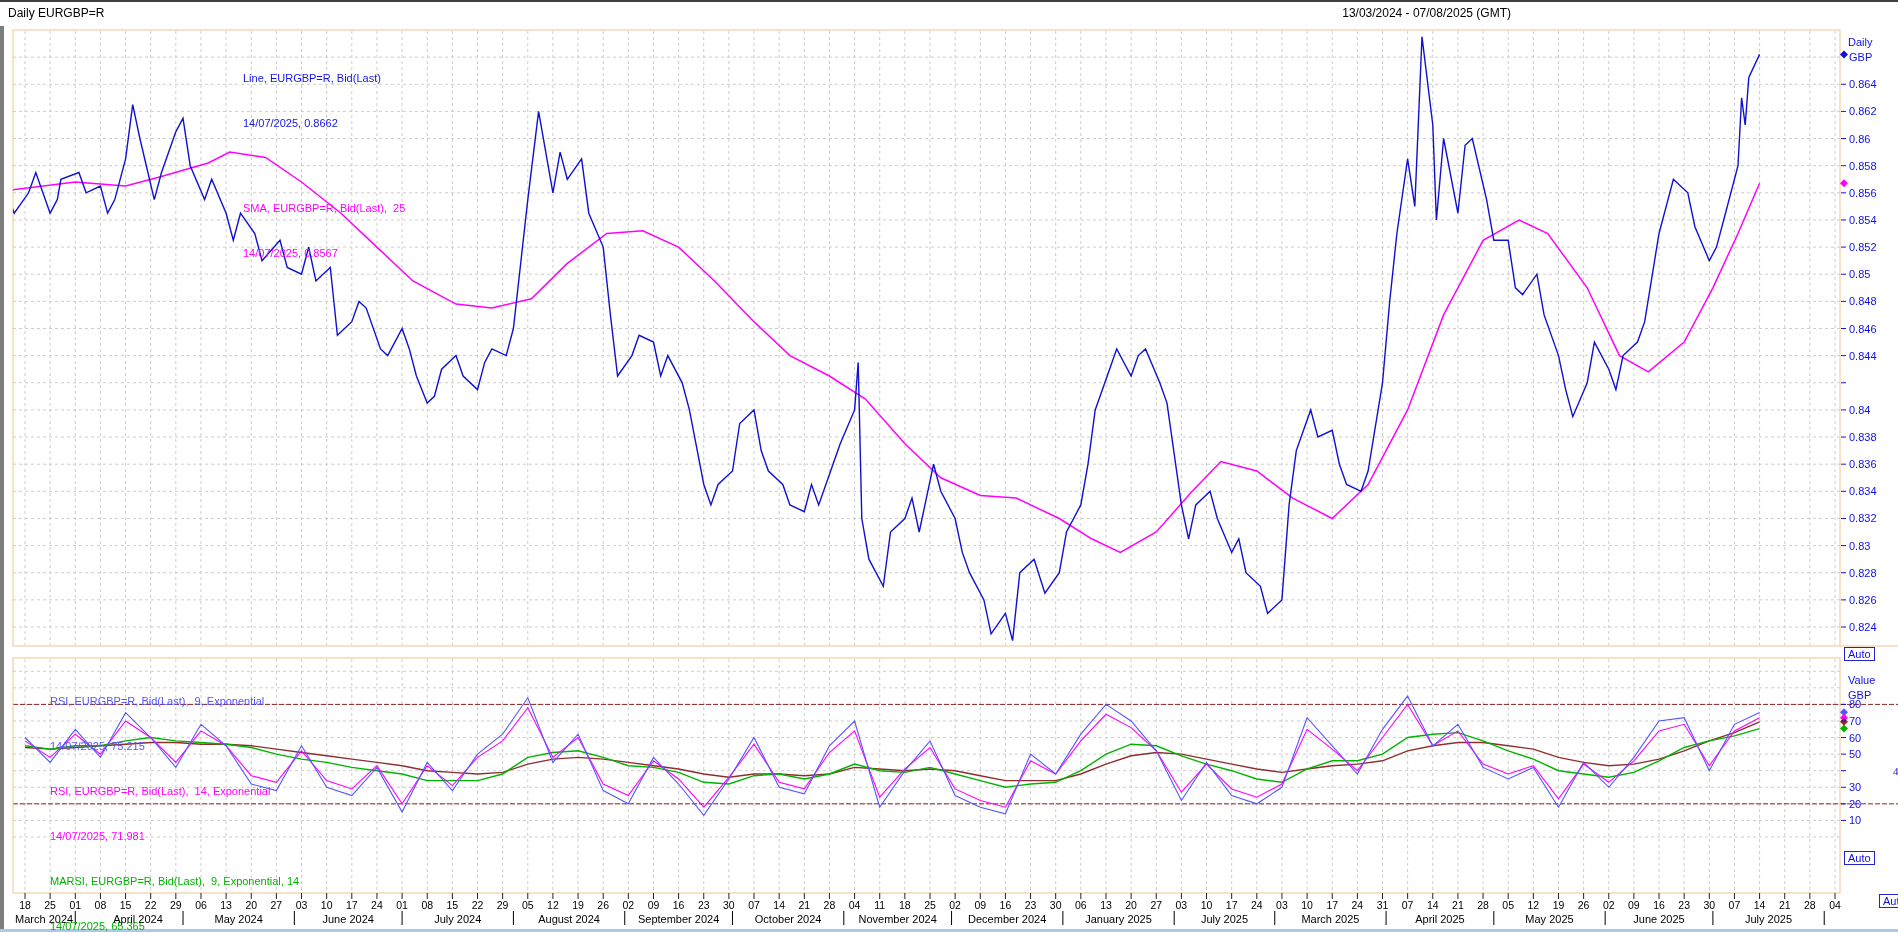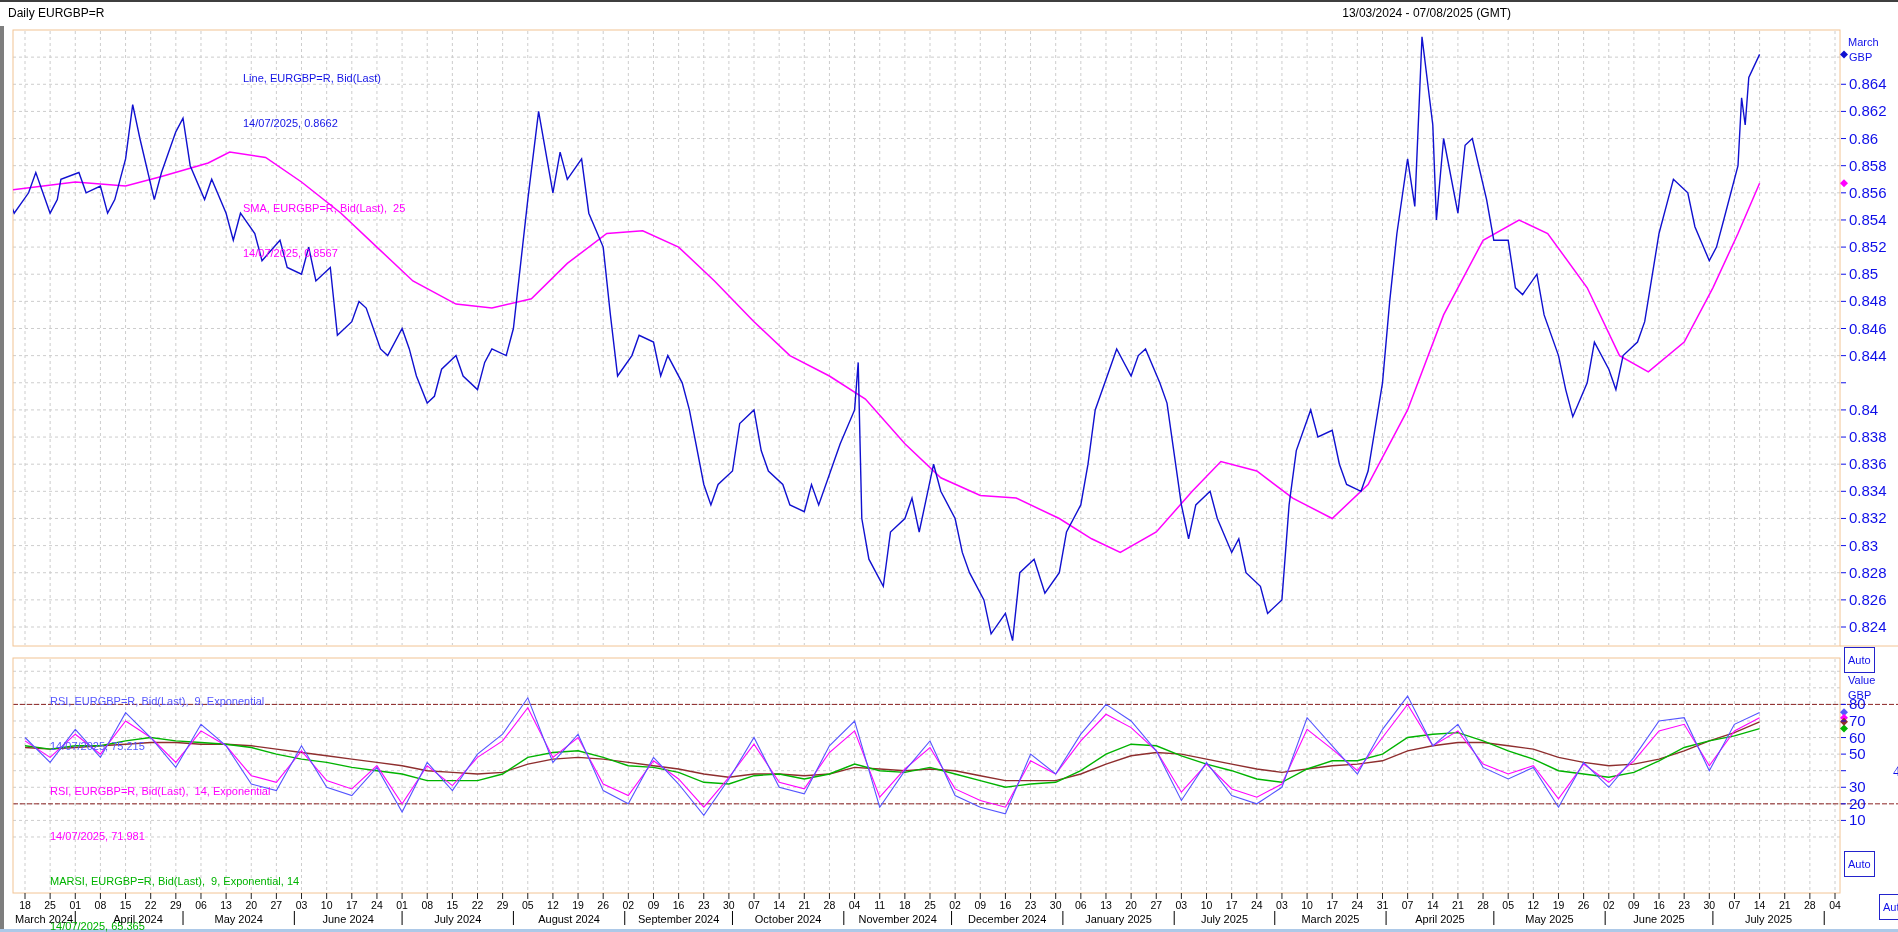--- a/index.html
+++ b/index.html
@@ -10,26 +10,26 @@
   }
   #topedge{position:absolute;left:0;top:0;width:1898px;height:2px;background:#3f3f3f;}
   #leftstrip{position:absolute;left:0;top:24px;width:4px;height:905px;background:#7e7e7e;}
   #bottomstrip{position:absolute;left:0;top:929px;width:1898px;height:3px;background:#adc9e8;}
   #titlebar{position:absolute;left:0;top:2px;width:1516px;height:24px;background:#ffffff;}
   #titlebar .title{position:absolute;left:8px;top:4px;font-size:12px;color:#000;}
   #titlebar .range{position:absolute;right:5px;top:4px;font-size:12px;color:#000;}
   svg#plot{position:absolute;left:0;top:0;}
   .legend{position:absolute;font-size:11px;line-height:15px;white-space:pre;}
   .axis-text{position:absolute;font-size:11px;line-height:12px;color:#0f0fe8;}
-  .tick-label{position:absolute;font-size:15px;line-height:12px;color:#0f0fe8;}
+  .tick-label{position:absolute;font-size:11px;line-height:12px;color:#0f0fe8;}
   .day-label{position:absolute;font-size:10.5px;line-height:11px;color:#000;width:22px;text-align:center;}
   .month-label{position:absolute;font-size:11px;line-height:12px;color:#000;text-align:center;width:130px;}
   .auto-btn{
     position:absolute;font-size:11px;line-height:12px;color:#0f0fe8;
-    border:1px solid #2323cc;background:#fff;padding:6px 3px;cursor:pointer;
+    border:1px solid #2323cc;background:#fff;padding:0 3px;cursor:pointer;
   }
 </style>
 </head>
 <body>
 
 <div id="topedge"></div>
 <div id="leftstrip"></div>
 <div id="bottomstrip"></div>
 
 <div id="titlebar">
@@ -380,21 +380,21 @@
   <div style="color: rgb(85, 85, 255);">RSI, EURGBP=R, Bid(Last),  9, Exponential</div>
   <div style="color: rgb(85, 85, 255);">14/07/2025, 75.215</div>
   <div style="color: rgb(255, 0, 255);">RSI, EURGBP=R, Bid(Last),  14, Exponential</div>
   <div style="color: rgb(255, 0, 255);">14/07/2025, 71.981</div>
   <div style="color: rgb(0, 179, 0);">MARSI, EURGBP=R, Bid(Last),  9, Exponential, 14</div>
   <div style="color: rgb(0, 179, 0);">14/07/2025, 65.365</div>
   
   
 </div>
 
-<div class="axis-text" style="left:1848px;top:36px;">March</div>
+<div class="axis-text" style="left:1848px;top:36px;">Daily</div>
 <div class="axis-text" style="left:1849px;top:51px;">GBP</div>
 <div class="axis-text" style="left:1848px;top:674px;">Value</div>
 <div class="axis-text" style="left:1848px;top:689px;">GBP</div>
 
 <div class="auto-btn" style="left:1844px;top:647px;">Auto</div>
 <div class="auto-btn" style="left:1844px;top:851px;">Auto</div>
 <div class="auto-btn" style="left:1879px;top:894px;">Auto</div>
 
 <div id="overlay">
     <div class="tick-label" style="left: 1849px; top: 621.004px;">0.824</div>

